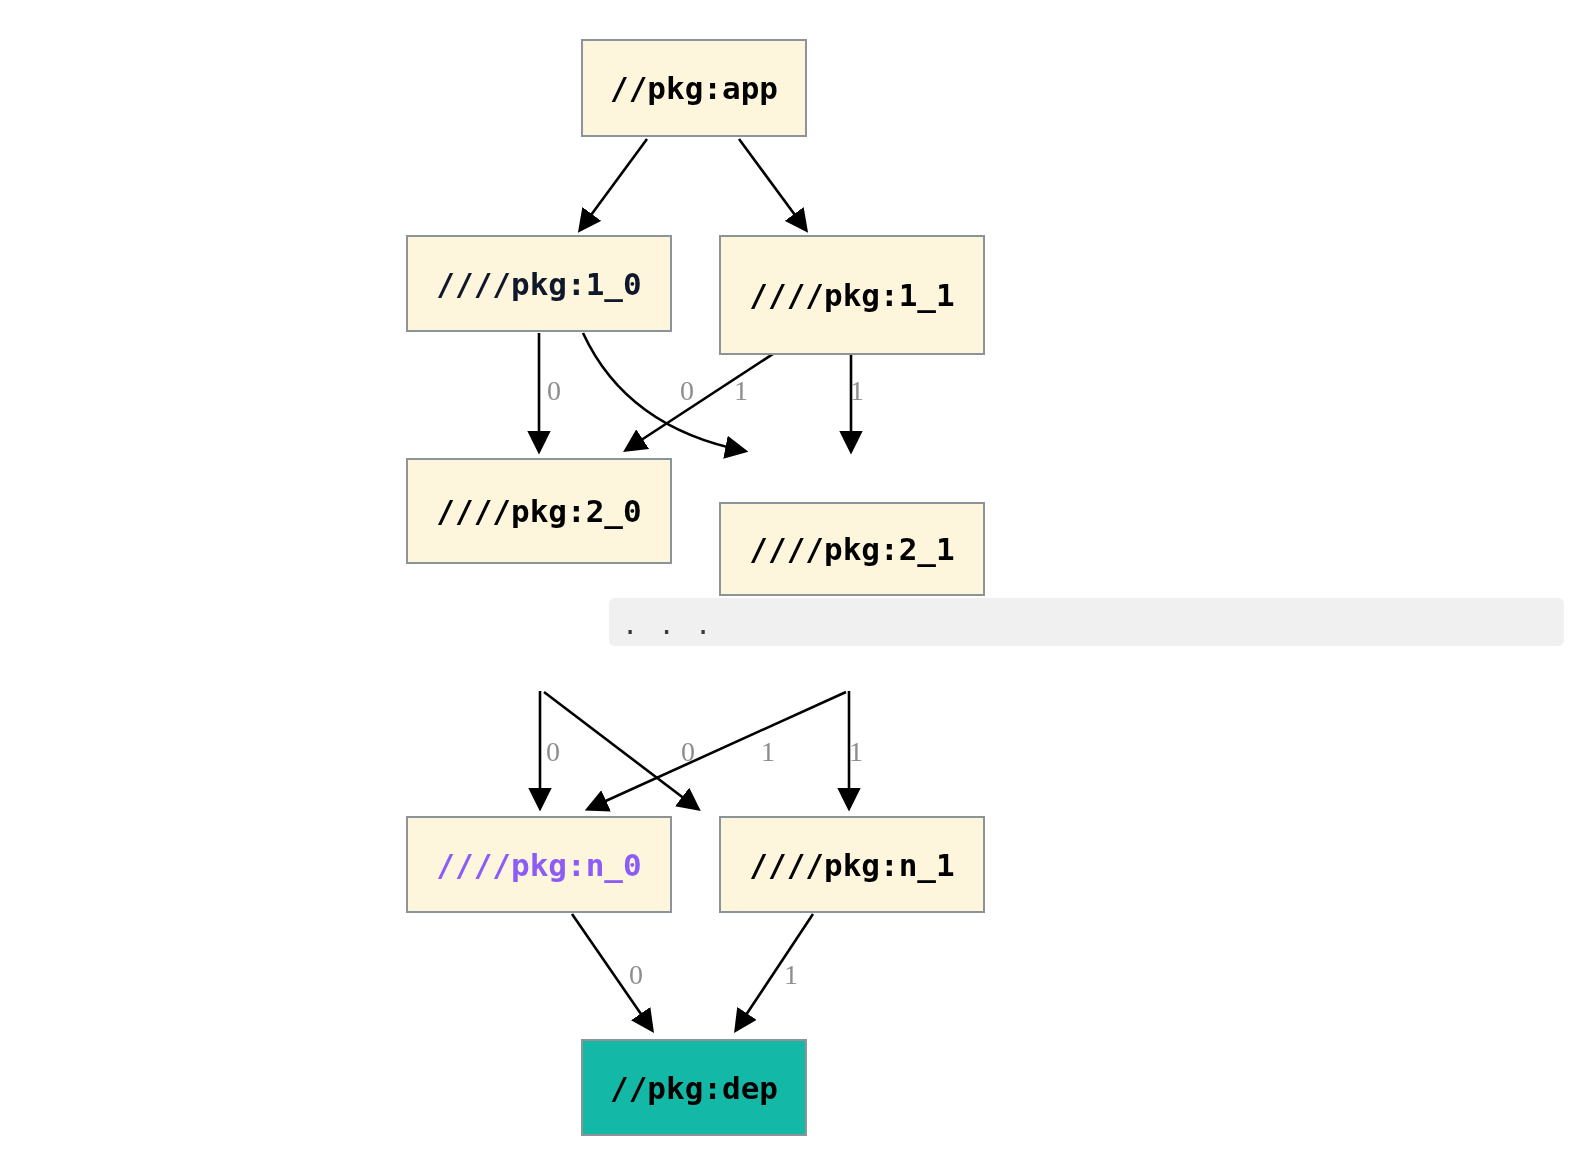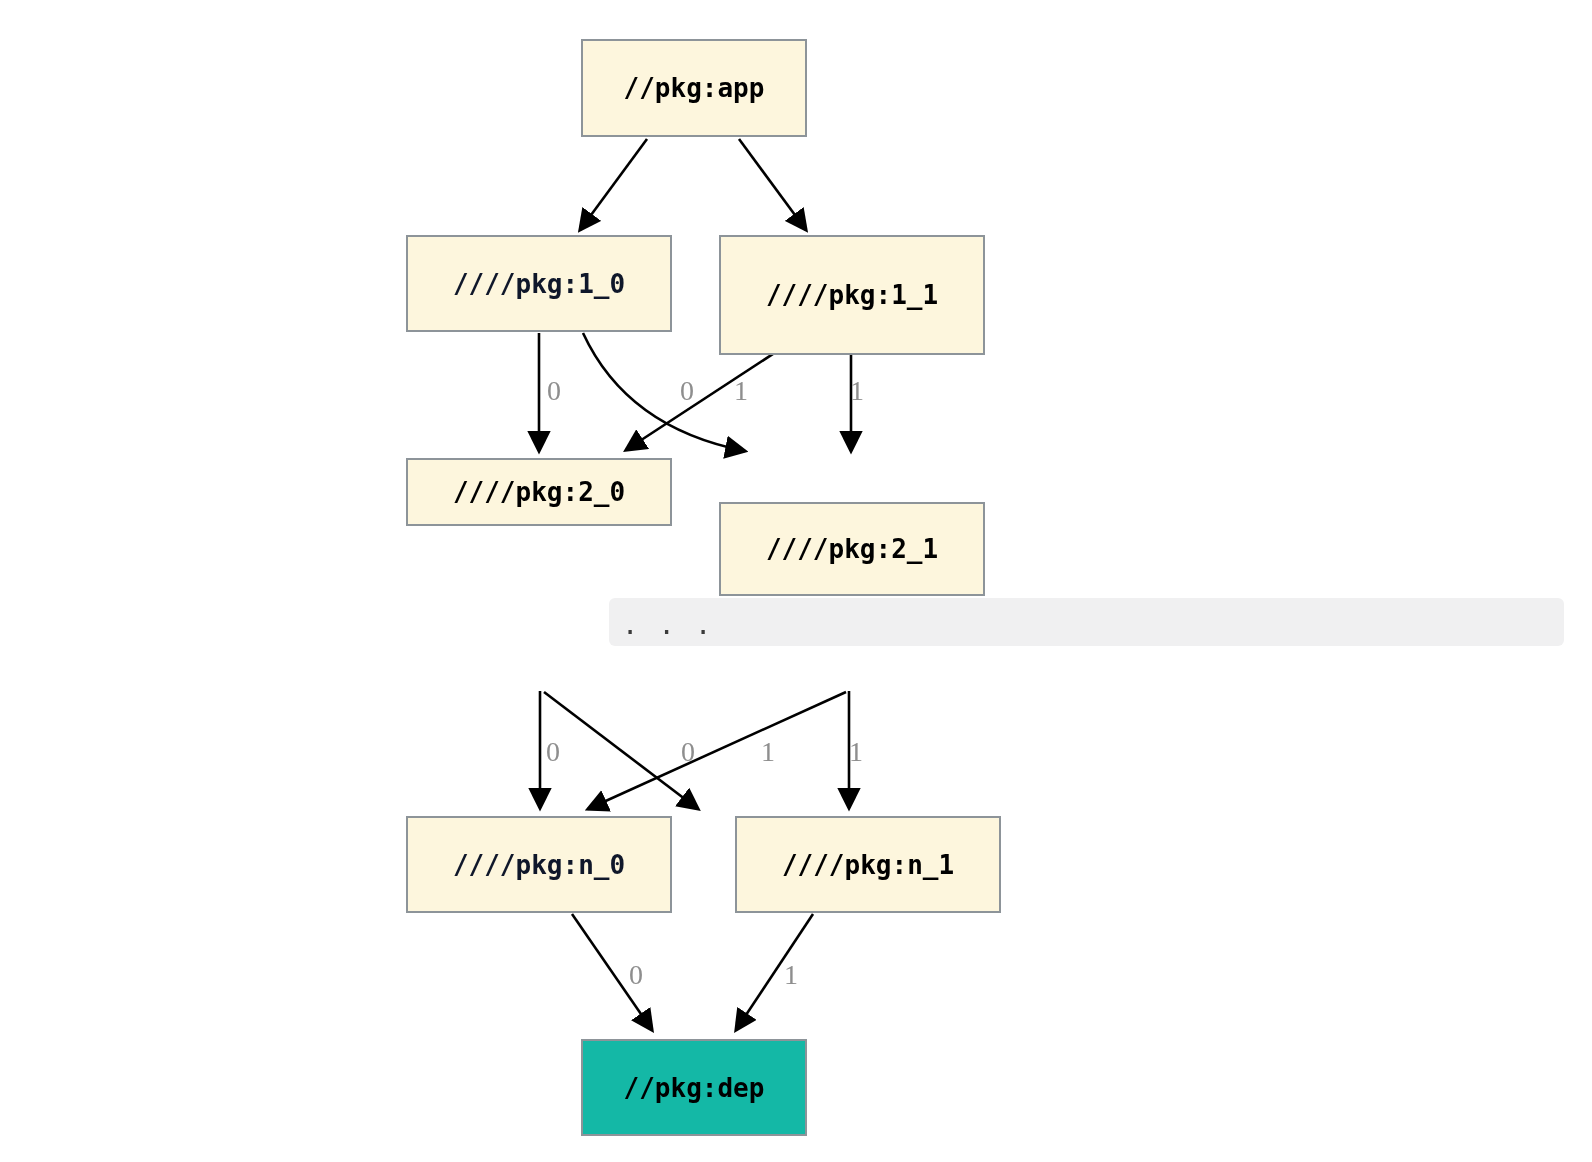--- a/index.html
+++ b/index.html
@@ -26,21 +26,21 @@
   .graph-node {
     position: absolute;
     box-sizing: border-box;
     background: #FDF6DD;
     border: 2.5px solid #8D9499;
     display: flex;
     align-items: center;
     justify-content: center;
     font-family: "DejaVu Sans Mono", monospace;
     font-weight: bold;
-    font-size: 26px;
+    font-size: 31px;
     color: #000000;
     white-space: nowrap;
   }
   .edge-line {
     stroke: #000000;
     stroke-width: 2.6;
     fill: none;
   }
   .edge-label {
     font-family: "Liberation Serif", "DejaVu Serif", serif;
@@ -98,23 +98,23 @@
         <text x="856" y="761" text-anchor="middle" class="edge-label" fill="#8E8E8E">1</text>
         <text x="636" y="984" text-anchor="middle" class="edge-label" fill="#8E8E8E">0</text>
         <text x="791" y="984" text-anchor="middle" class="edge-label" fill="#8E8E8E">1</text>
       </g>
   </svg>
 
   <div id="nodes-layer">
       <div class="graph-node" style="left: 581px; top: 39px; width: 226px; height: 98px; background: rgb(253, 246, 221); border-color: rgb(141, 148, 153); color: rgb(0, 0, 0);">//pkg:app</div>
       <div class="graph-node" style="left: 406px; top: 235px; width: 266px; height: 97px; background: rgb(253, 246, 221); border-color: rgb(141, 148, 153); color: #0f172a;">////pkg:1_0</div>
       <div class="graph-node" style="left: 719px; top: 235px; width: 266px; height: 120px; background: rgb(253, 246, 221); border-color: rgb(141, 148, 153); color: rgb(0, 0, 0);">////pkg:1_1</div>
-      <div class="graph-node" style="left: 406px; top: 458px; width: 266px; height: 68px; background: rgb(253, 246, 221); border-color: rgb(141, 148, 153); color: rgb(0, 0, 0);">////pkg:2_0</div>
+      <div class="graph-node" style="left: 406px; top: 458px; width: 266px; height: 106px; background: rgb(253, 246, 221); border-color: rgb(141, 148, 153); color: rgb(0, 0, 0);">////pkg:2_0</div>
       <div class="graph-node" style="left: 719px; top: 458px; width: 266px; height: 94px; background: rgb(253, 246, 221); border-color: rgb(141, 148, 153); color: rgb(0, 0, 0); margin-top: 44px;">////pkg:2_1</div>
-      <div class="graph-node" style="left: 406px; top: 816px; width: 266px; height: 97px; background: rgb(253, 246, 221); border-color: rgb(141, 148, 153); color: #0f172a; text-align: right;">////pkg:n_0</div>
-      <div class="graph-node" style="left: 719px; top: 816px; width: 266px; height: 97px; background: rgb(253, 246, 221); border-color: rgb(141, 148, 153); color: rgb(0, 0, 0); margin-left: 16px;">////pkg:n_1</div>
+      <div class="graph-node" style="left: 406px; top: 816px; width: 266px; height: 97px; background: rgb(253, 246, 221); border-color: rgb(141, 148, 153); color: #8b5cf6; text-align: right;">////pkg:n_0</div>
+      <div class="graph-node" style="left: 719px; top: 816px; width: 266px; height: 97px; background: rgb(253, 246, 221); border-color: rgb(141, 148, 153); color: rgb(0, 0, 0);">////pkg:n_1</div>
       <div class="graph-node" style="left: 581px; top: 1039px; width: 226px; height: 97px; background: #14b8a6; border-color: rgb(141, 148, 153); color: rgb(0, 0, 0);">//pkg:dep</div>
     </div>
 
   <div id="ellipsis-band" style="left: 609px; top: 598px; width: 955px; height: 48px; background: rgb(240, 240, 241);">
     <span style="color: rgb(59, 59, 59);">. . .</span>
   </div>
 </div>
 
 </body></html>

